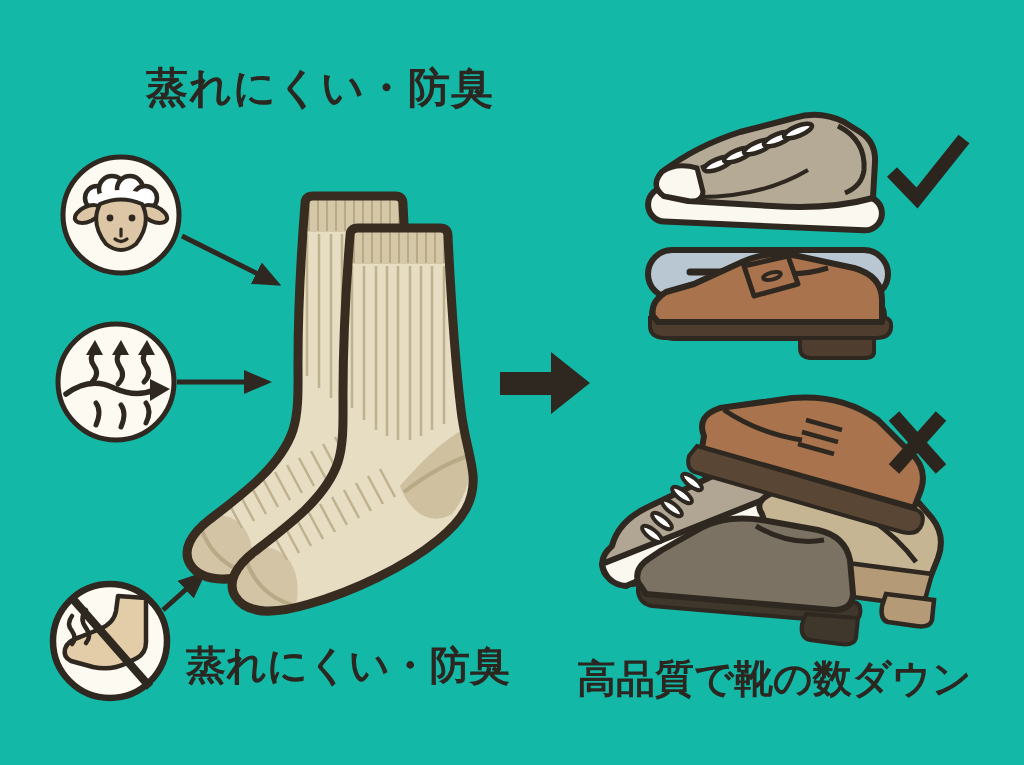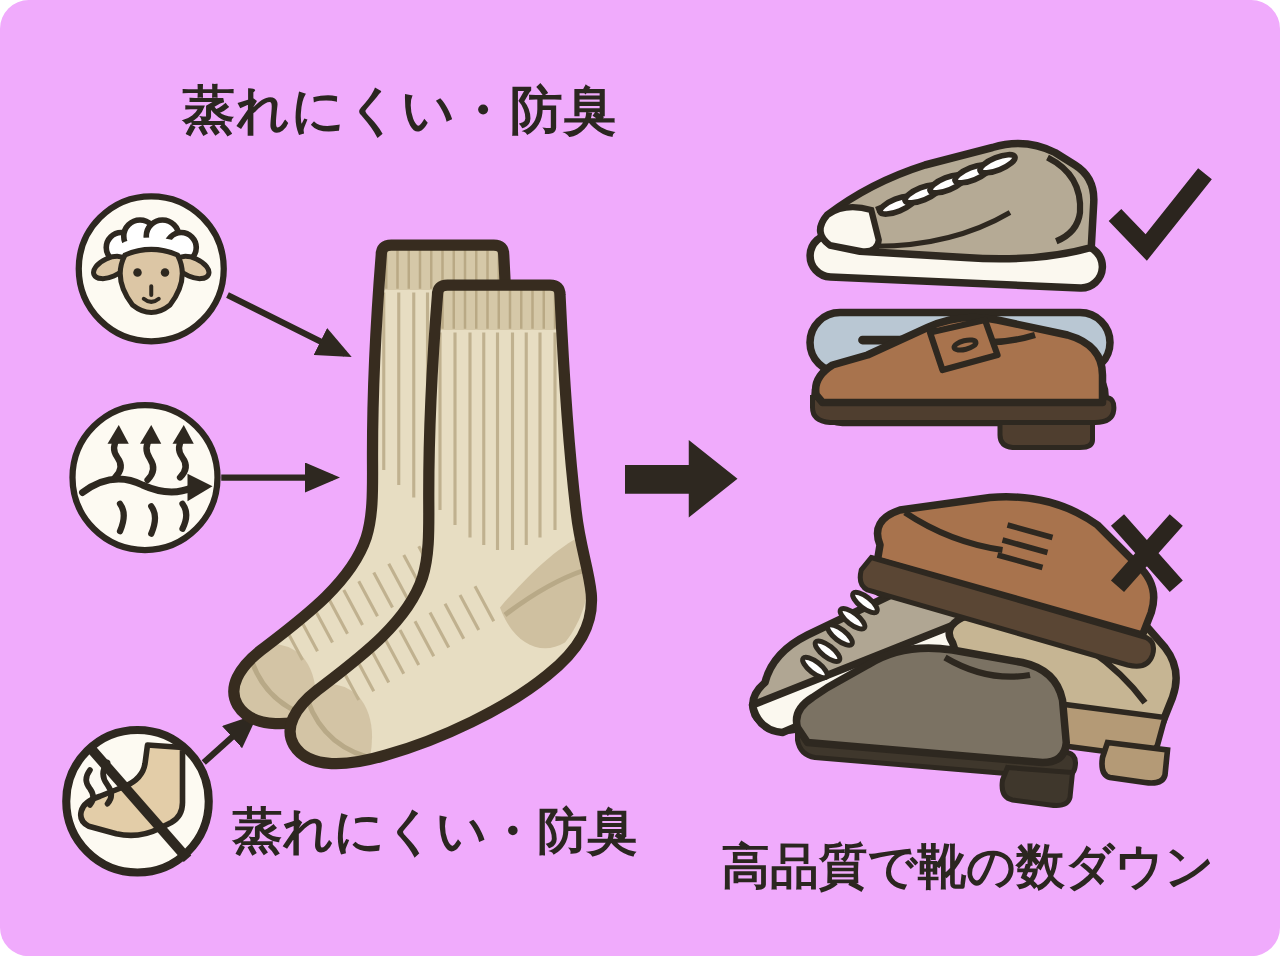--- a/index.html
+++ b/index.html
@@ -1,29 +1,28 @@
 <!DOCTYPE html>
 <html><head>
 <meta charset="utf-8">
 <style>
   html,body { margin:0; padding:0; }
   .canvas {
     position:relative; width:1024px; height:765px;
-    background:#f0abfc; overflow:hidden;
+    background:#14b8a6; overflow:hidden;
     font-family:"DejaVu Sans", sans-serif;
-    border-radius:23px;
   }
   .art { position:absolute; left:0; top:0; }
   .label {
     position:absolute; font-weight:700; color:#2b2620;
     white-space:nowrap; line-height:1.15;
   }
   #label-top   { left:146px; top:64px;  font-size:42px; letter-spacing:1px; }
   #label-bl    { left:186px; top:642px; font-size:40px; }
-  #label-br    { left:577px; top:672px; font-size:39px; }
+  #label-br    { left:577px; top:657px; font-size:39px; }
 </style>
 </head>
 <body>
 
 <div class="canvas">
 
   <svg class="art" width="1024" height="765" viewBox="0 0 1024 765">
     <defs>
       <marker id="ah" markerUnits="userSpaceOnUse" markerWidth="28" markerHeight="24" refX="22" refY="12" orient="auto">
         <path d="M0 0 L28 12 L0 24 Z" fill="#2e2820"></path>

